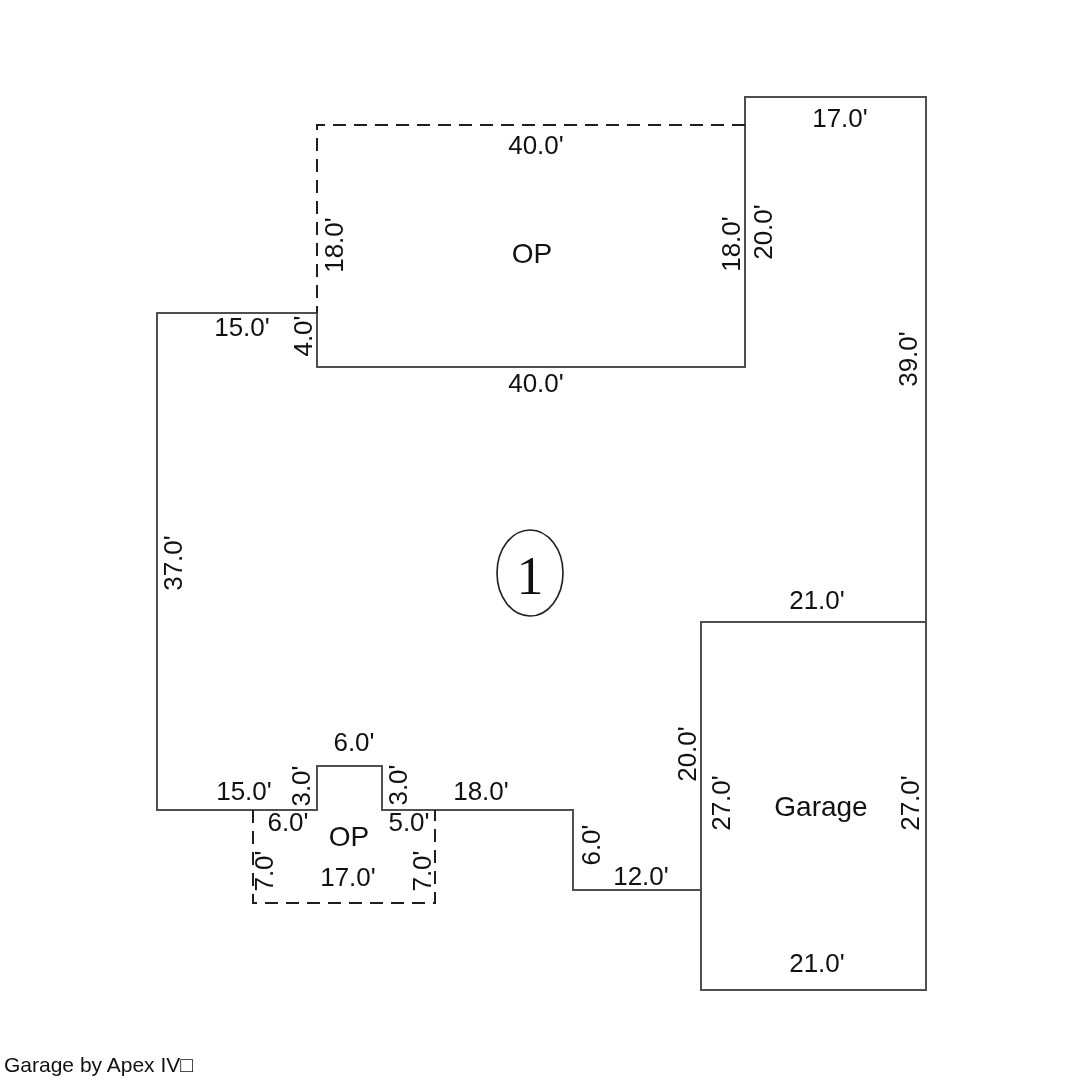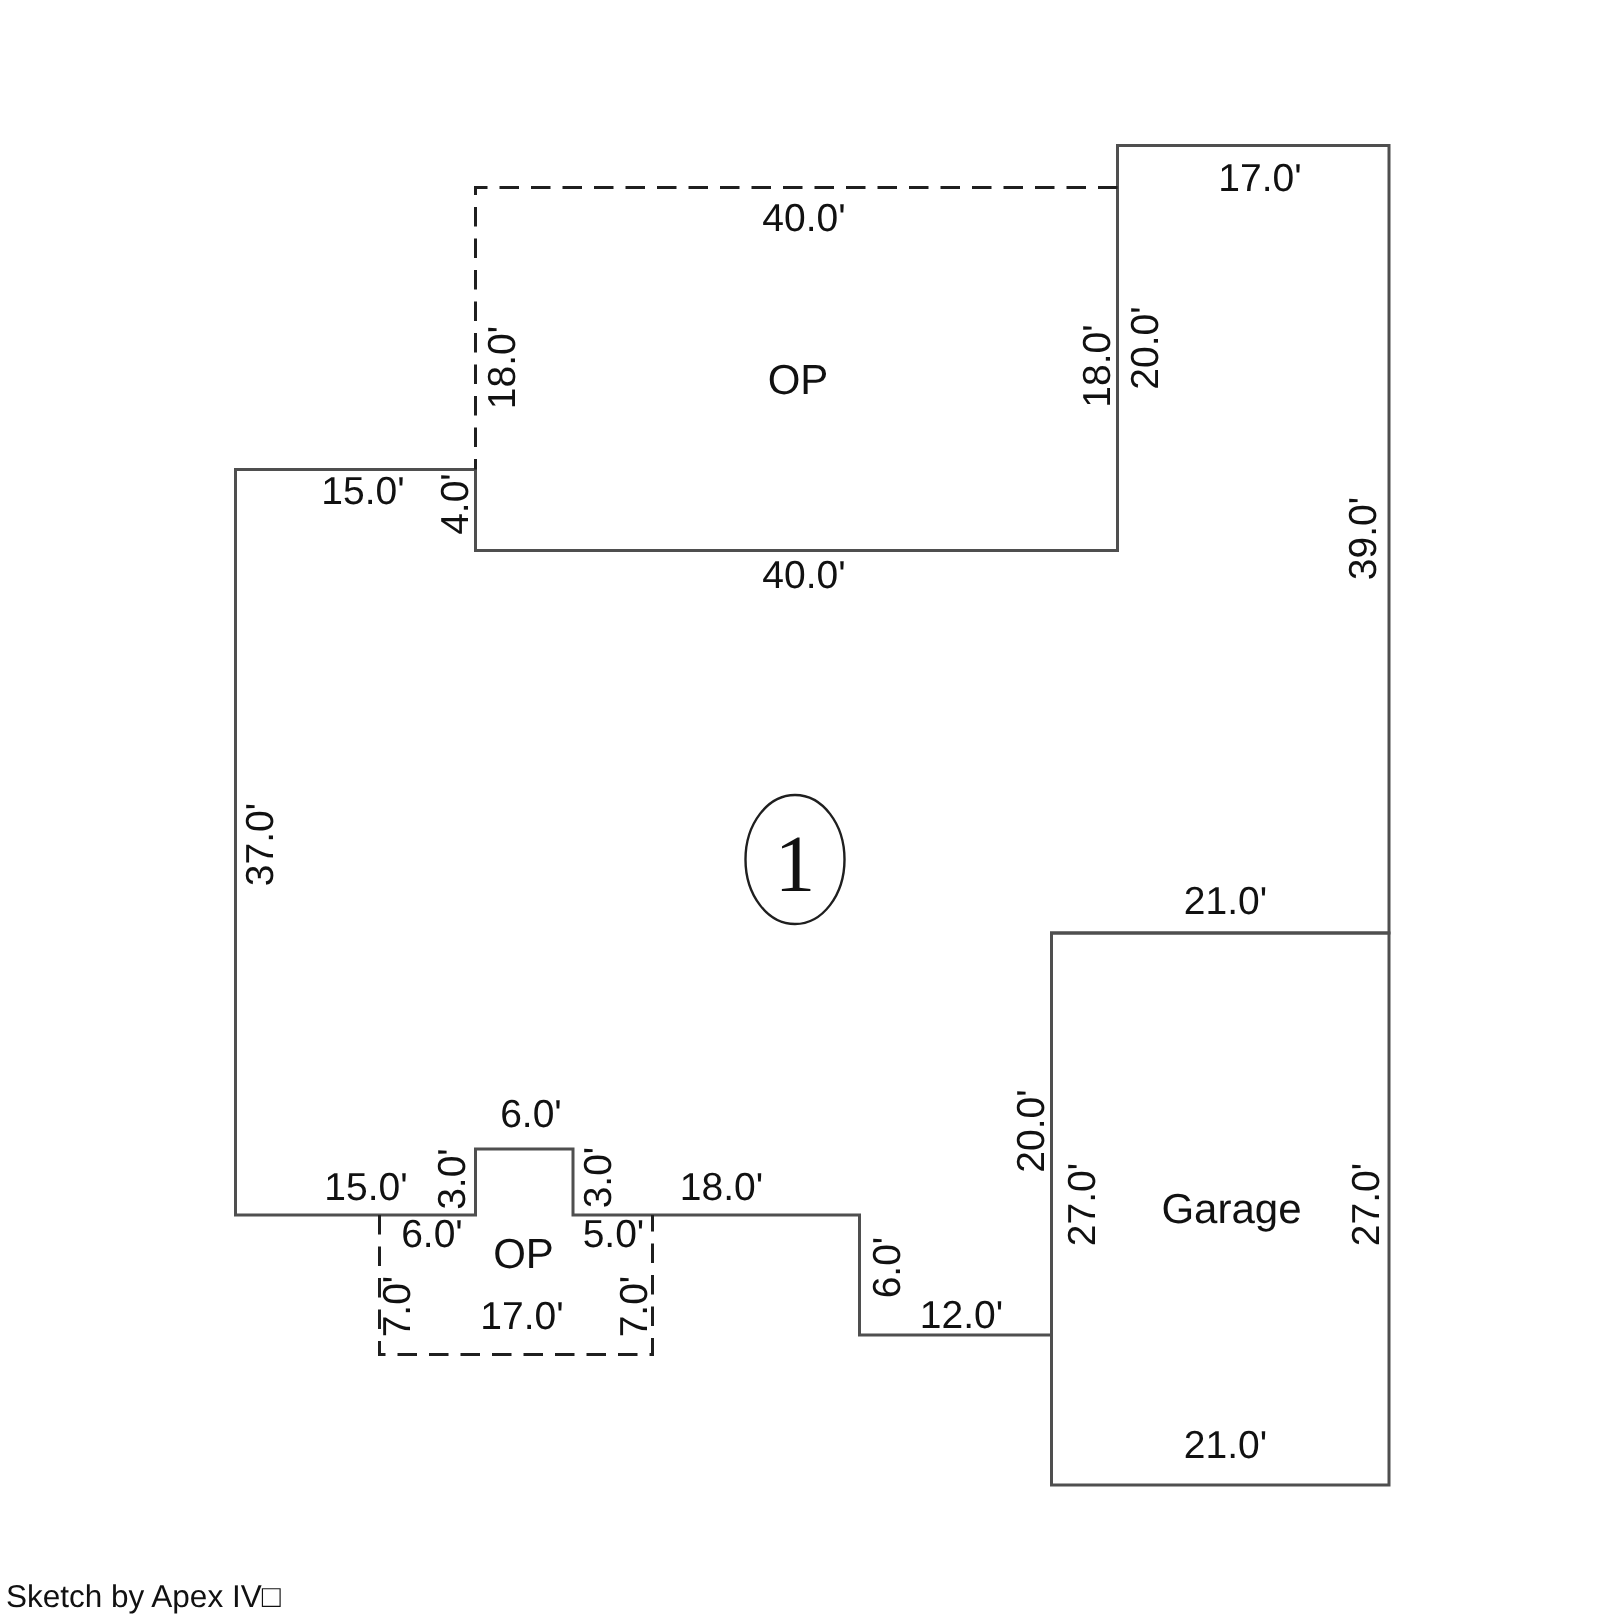--- a/index.html
+++ b/index.html
@@ -84,14 +84,14 @@
         <text x="591" y="845" text-anchor="middle" dominant-baseline="central" class="dim-label" transform="rotate(-90 591 845)">6.0'</text>
         <text x="641" y="876" text-anchor="middle" dominant-baseline="central" class="dim-label">12.0'</text>
         <text x="687" y="754" text-anchor="middle" dominant-baseline="central" class="dim-label" transform="rotate(-90 687 754)">20.0'</text>
         <text x="721" y="803" text-anchor="middle" dominant-baseline="central" class="dim-label" transform="rotate(-90 721 803)">27.0'</text>
         <text x="910" y="803" text-anchor="middle" dominant-baseline="central" class="dim-label" transform="rotate(-90 910 803)">27.0'</text>
         <text x="817" y="600" text-anchor="middle" dominant-baseline="central" class="dim-label">21.0'</text>
         <text x="817" y="963" text-anchor="middle" dominant-baseline="central" class="dim-label">21.0'</text>
       </g>
   </svg>
 
-  <div id="credit">Sketch by Apex IV□</div>
+  <div id="credit">Garage by Apex IV□</div>
 </div>
 
 </body></html>

